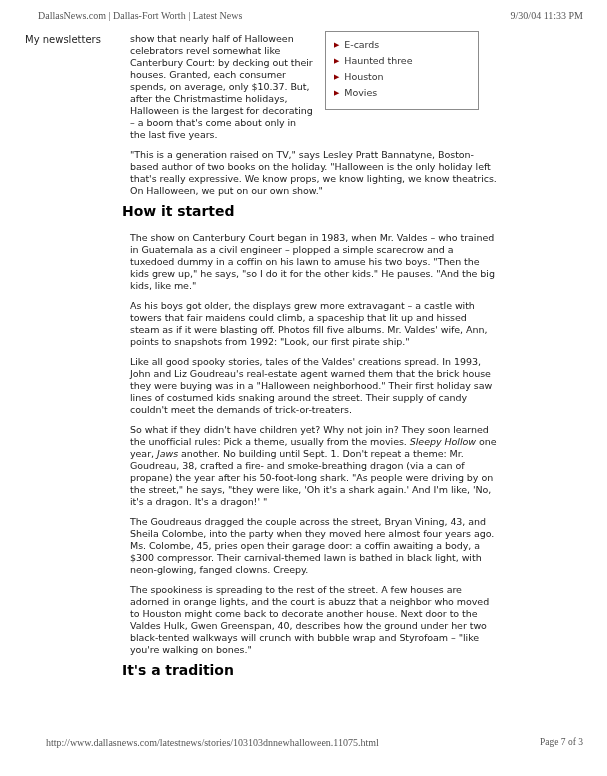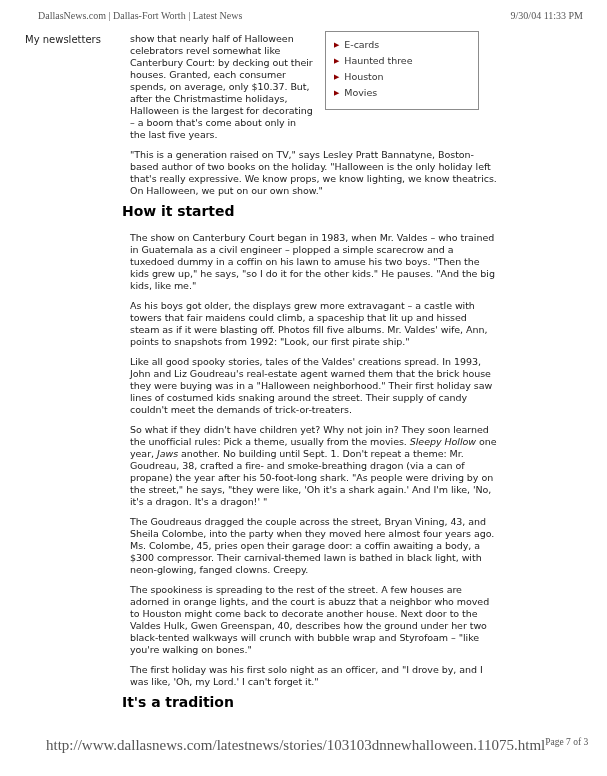--- a/index.html
+++ b/index.html
@@ -22,21 +22,21 @@
     right: 24px;
     display: flex;
     justify-content: space-between;
     font-family: "Liberation Serif", serif;
     font-size: 10px;
     color: #555;
     white-space: nowrap;
   }
   .print-header { top: 10px; }
   .print-footer { top: 737px; }
-  .print-footer .url { font-size: 15px; padding-left: 8px; }
+  .print-footer .url { font-size: 10px; padding-left: 8px; }
   .print-footer .pageno { font-size: 9.5px; }
 
   
   .sidebar {
     position: absolute;
     top: 34px;
     left: 25px;
     font-size: 10px;
     color: #222;
   }
@@ -128,20 +128,19 @@
 
 <p class="article-paragraph"><span>show that nearly half of Halloween celebrators revel somewhat like Canterbury Court: by decking out their houses. Granted, each consumer spends, on average, only $10.37. But, after the Christmastime holidays, Halloween is the largest for decorating – a boom that's come about only in the last five years.</span></p>
     <p class="article-paragraph"><span>"This is a generation raised on TV," says Lesley Pratt Bannatyne, Boston-based author of two books on the holiday. "Halloween is the only holiday left that's really expressive. We know props, we know lighting, we know theatrics. On Halloween, we put on our own show."</span></p>
     <h2 class="article-heading"><span>How it started</span></h2>
     <p class="article-paragraph"><span>The show on Canterbury Court began in 1983, when Mr. Valdes – who trained in Guatemala as a civil engineer – plopped a simple scarecrow and a tuxedoed dummy in a coffin on his lawn to amuse his two boys. "Then the kids grew up," he says, "so I do it for the other kids." He pauses. "And the big kids, like me."</span></p>
     <p class="article-paragraph"><span>As his boys got older, the displays grew more extravagant – a castle with towers that fair maidens could climb, a spaceship that lit up and hissed steam as if it were blasting off. Photos fill five albums. Mr. Valdes' wife, Ann, points to snapshots from 1992: "Look, our first pirate ship."</span></p>
     <p class="article-paragraph"><span>Like all good spooky stories, tales of the Valdes' creations spread. In 1993, John and Liz Goudreau's real-estate agent warned them that the brick house they were buying was in a "Halloween neighborhood." Their first holiday saw lines of costumed kids snaking around the street. Their supply of candy couldn't meet the demands of trick-or-treaters.</span></p>
     <p class="article-paragraph"><span>So what if they didn't have children yet? Why not join in? They soon learned the unofficial rules: Pick a theme, usually from the movies. </span><i>Sleepy Hollow</i><span> one year, </span><i>Jaws</i><span> another. No building until Sept. 1. Don't repeat a theme: Mr. Goudreau, 38, crafted a fire- and smoke-breathing dragon (via a can of propane) the year after his 50-foot-long shark. "As people were driving by on the street," he says, "they were like, 'Oh it's a shark again.' And I'm like, 'No, it's a dragon. It's a dragon!' "</span></p>
     <p class="article-paragraph"><span>The Goudreaus dragged the couple across the street, Bryan Vining, 43, and Sheila Colombe, into the party when they moved here almost four years ago. Ms. Colombe, 45, pries open their garage door: a coffin awaiting a body, a $300 compressor. Their carnival-themed lawn is bathed in black light, with neon-glowing, fanged clowns. Creepy.</span></p>
     <p class="article-paragraph"><span>The spookiness is spreading to the rest of the street. A few houses are adorned in orange lights, and the court is abuzz that a neighbor who moved to Houston might come back to decorate another house. Next door to the Valdes Hulk, Gwen Greenspan, 40, describes how the ground under her two black-tented walkways will crunch with bubble wrap and Styrofoam – "like you're walking on bones."</span></p>
-    <p class="article-paragraph"><span>The first holiday was his first solo night as an officer, and "I drove by, and I was like, 'Oh, my Lord.' I can't forget it."</span></p>
     <h2 class="article-heading"><span>It's a tradition</span></h2>
   </div>
 
 <div class="print-footer">
   <span class="url">http://www.dallasnews.com/latestnews/stories/103103dnnewhalloween.11075.html</span>
   <span class="pageno">Page 7 of 3</span>
 </div>
 
 </body></html>

